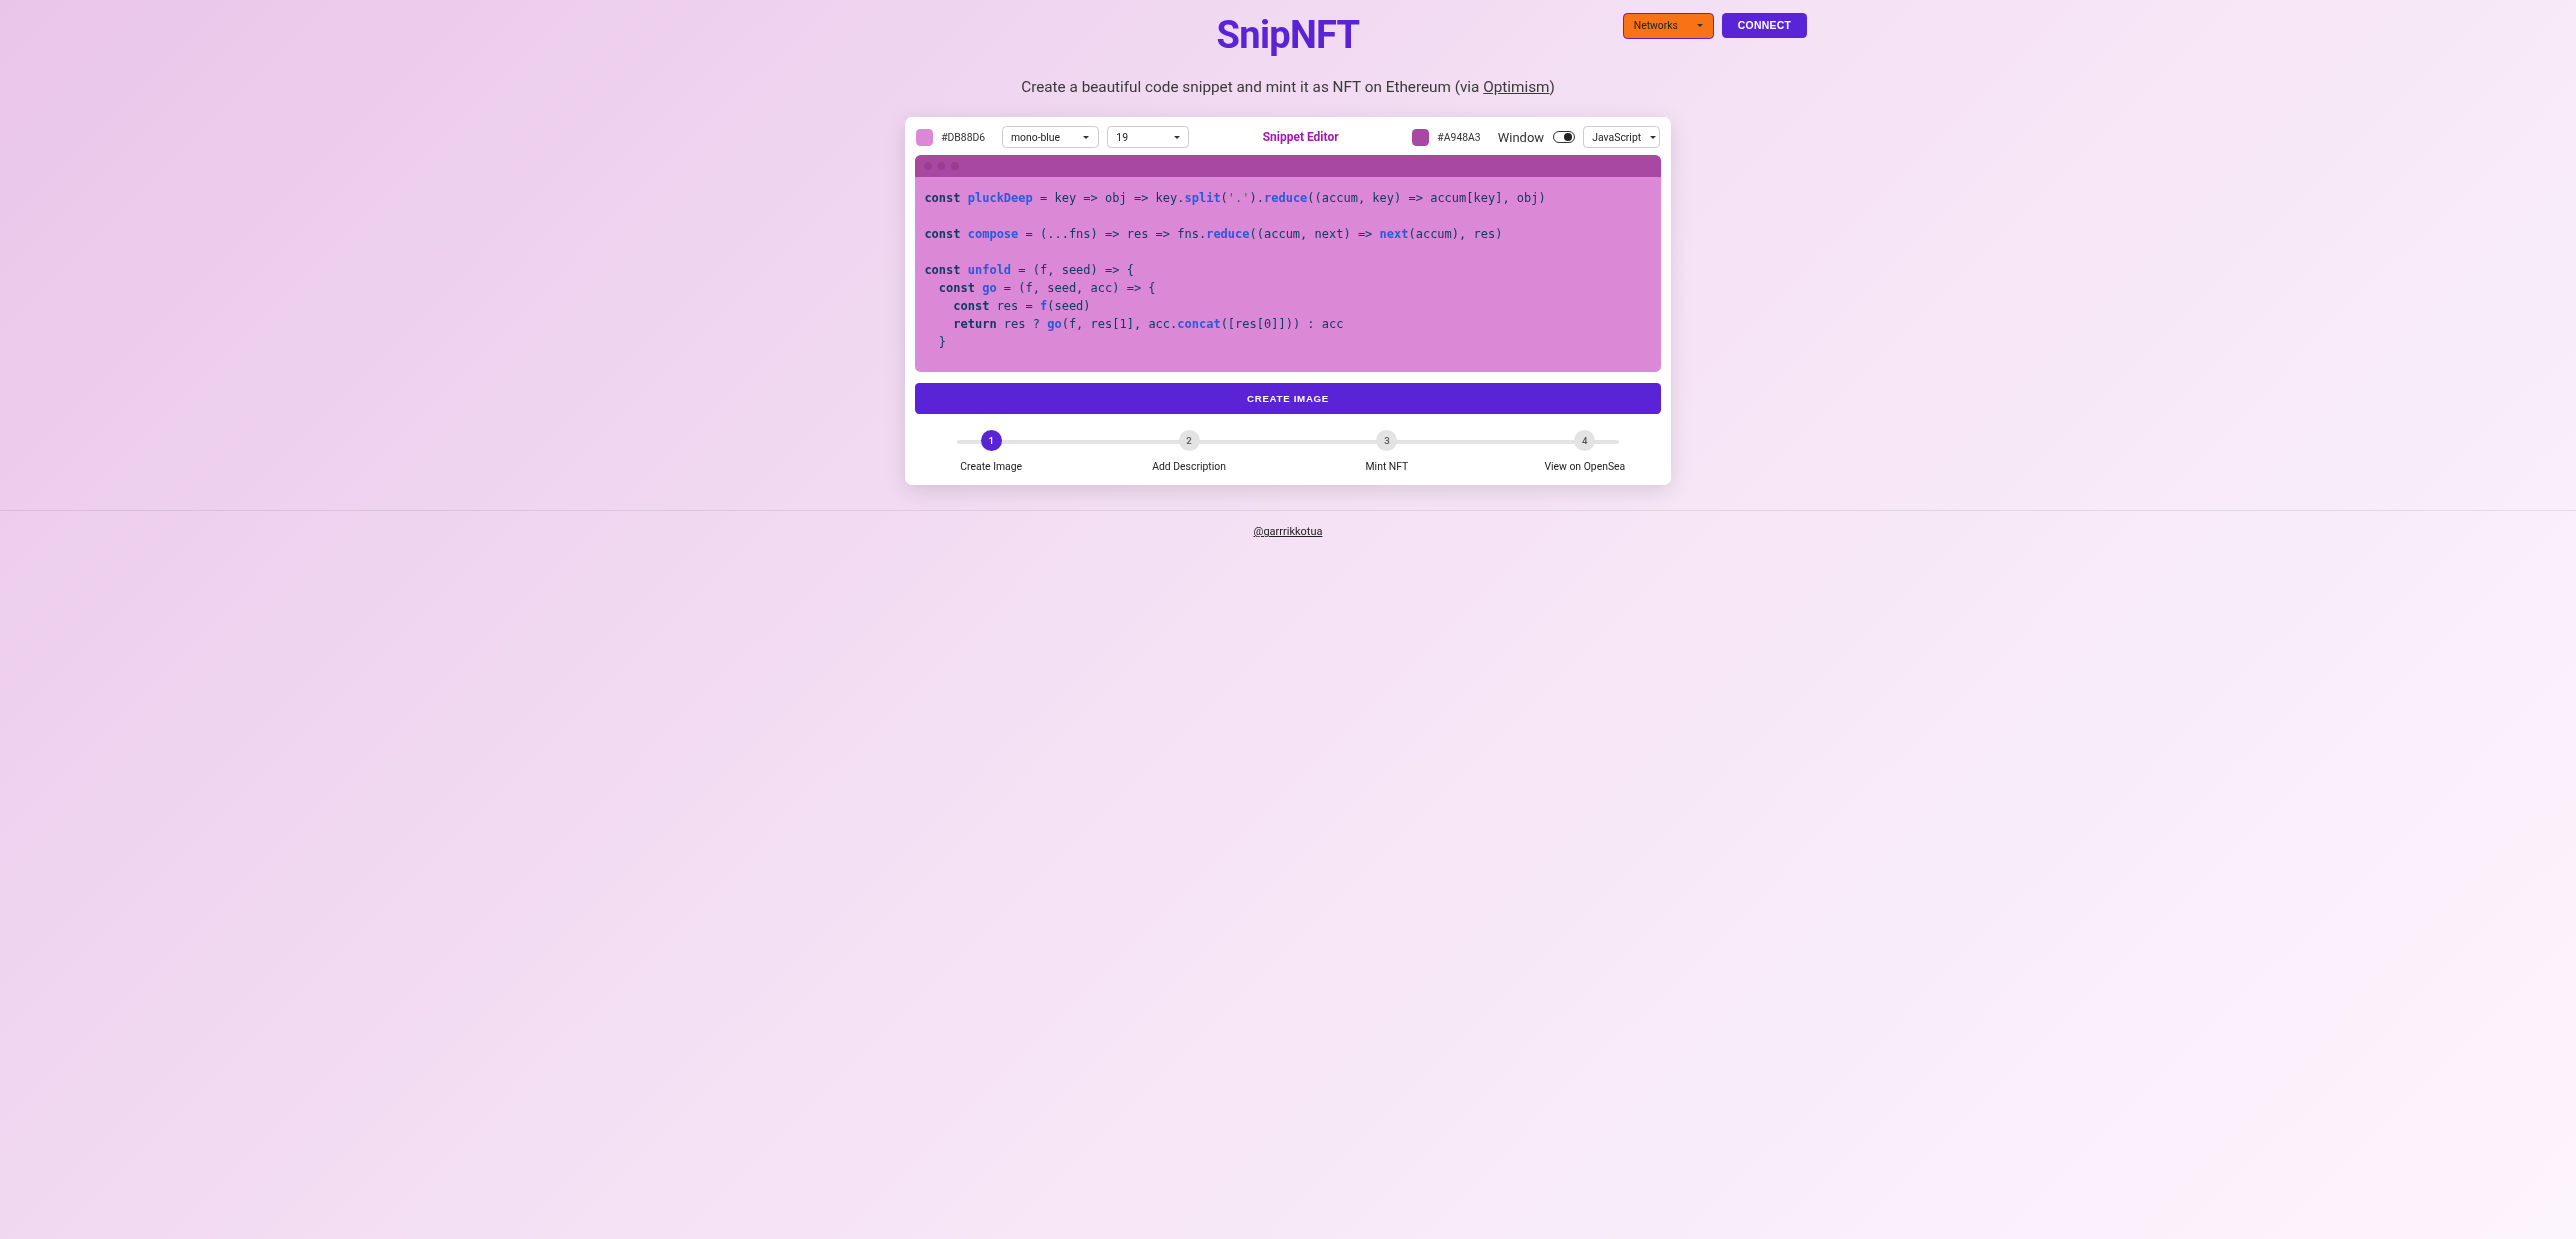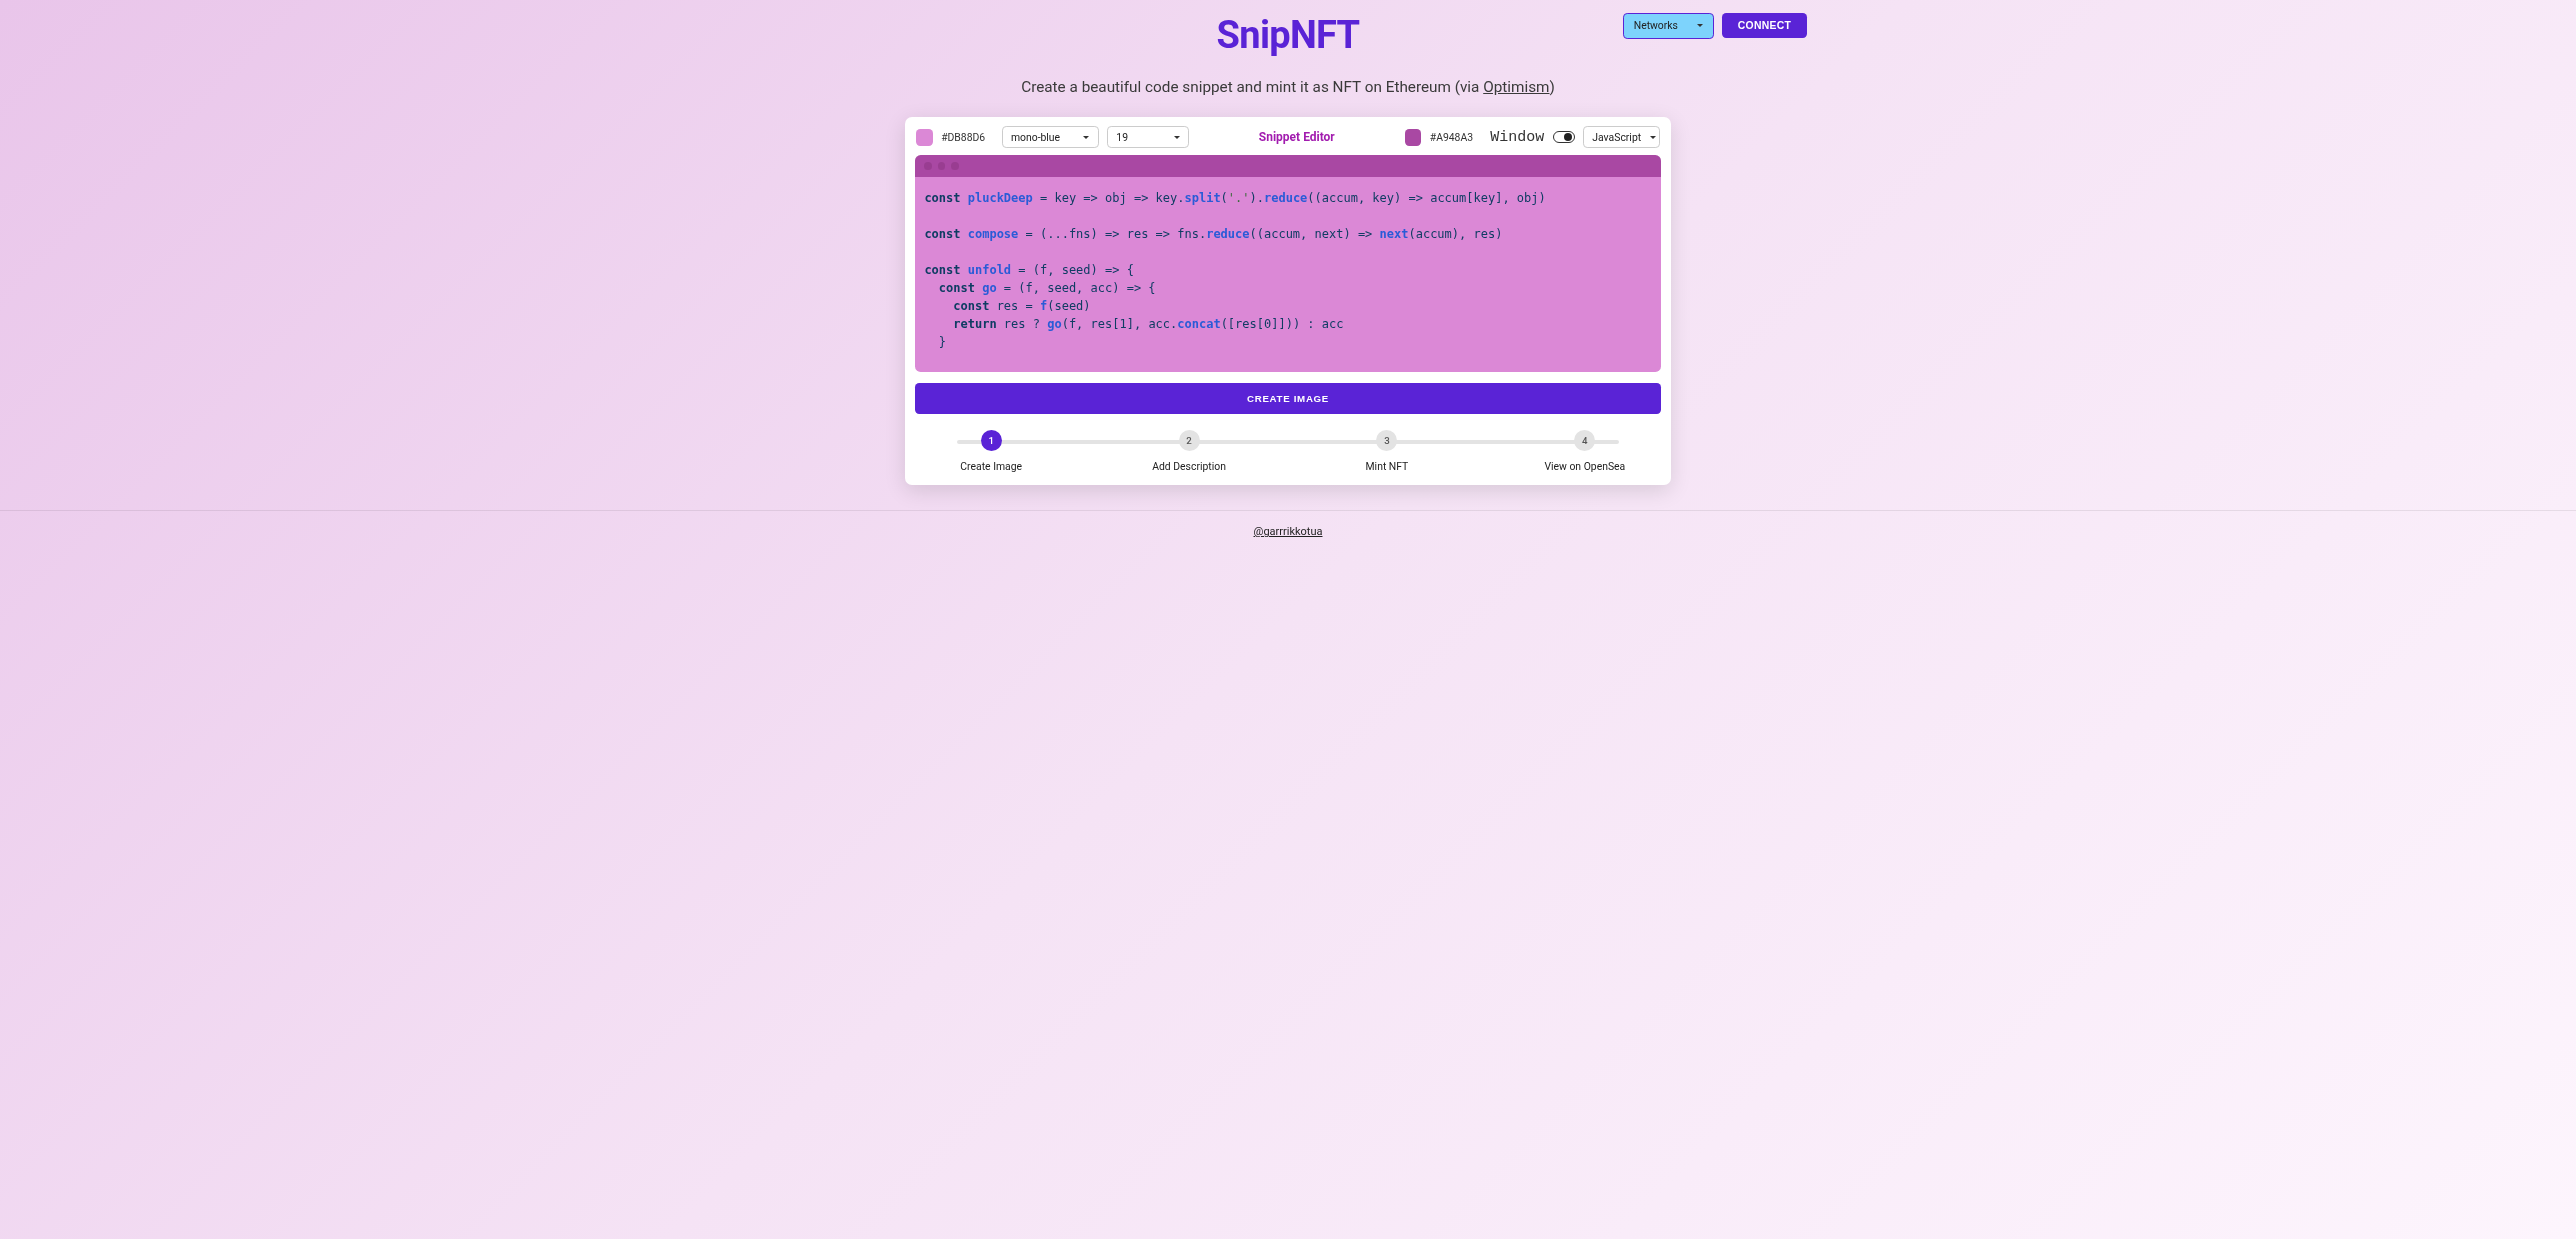--- a/index.html
+++ b/index.html
@@ -26,21 +26,21 @@
   }
   .header-controls {
     position: absolute;
     right: 28px;
     top: 12.5px;
     display: flex;
     gap: 8.4px;
     align-items: center;
   }
   .dropdown {
-    background: #7dd3fc;
+    background: #f97316;
     border: 0.7px solid #5a23d6;
     border-radius: 4.2px;
     padding: 5.6px 9.7px;
     font-size: 10.4px;
     min-width: 91px;
     display: flex;
     justify-content: space-between;
     align-items: center;
     cursor: pointer;
   }
@@ -115,21 +115,21 @@
   .tb-theme { width: 97px; }
   .tb-size { width: 82px; }
   .tb-lang { width: 77px; }
   .toolbar-title {
     flex: 1;
     text-align: center;
     font-size: 12px;
     font-weight: 700;
     color: #a21caf;
   }
-  .toggle-label { font-size: 15px; color: #333; font-family: Liberation Mono, monospace; }
+  .toggle-label { font-size: 13px; color: #333; }
   .toggle {
     width: 22px;
     height: 12.5px;
     border: 1px solid #333;
     border-radius: 7px;
     position: relative;
     cursor: pointer;
     flex-shrink: 0;
   }
   .toggle::after {

